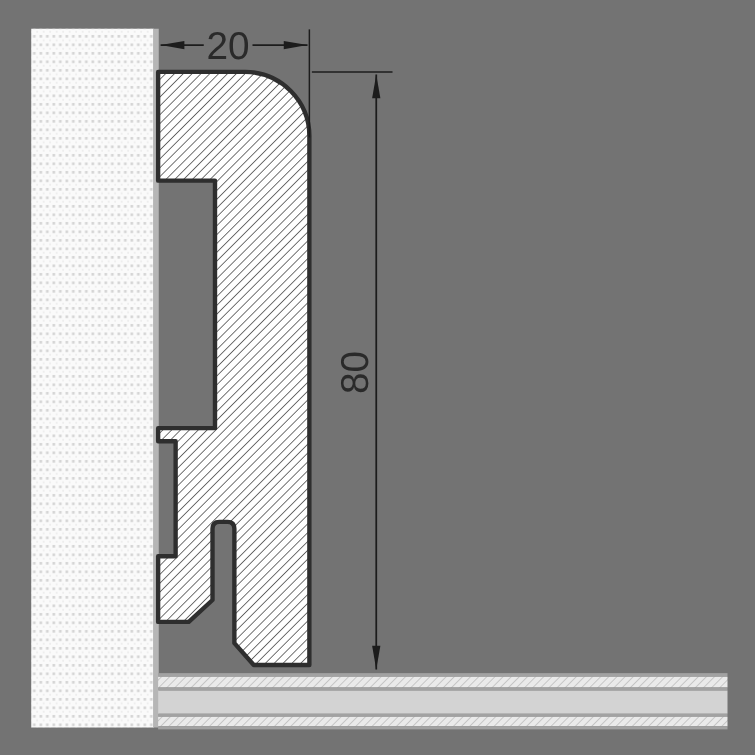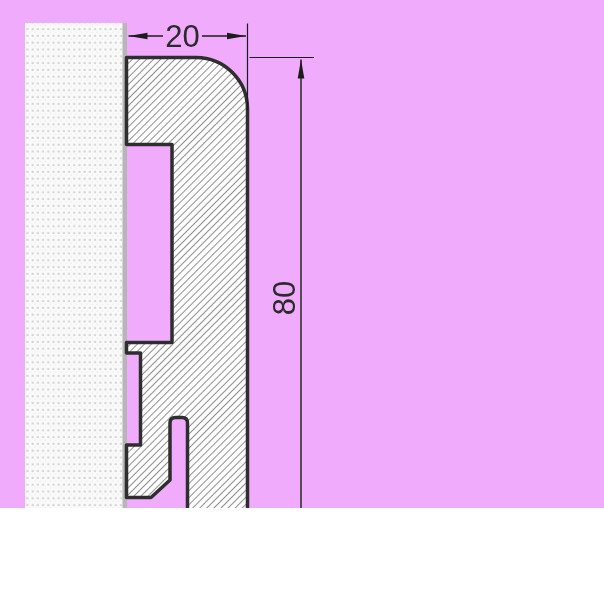--- a/index.html
+++ b/index.html
@@ -1,16 +1,16 @@
 <!DOCTYPE html>
 <html><head>
 <meta charset="utf-8">
 <style>
   html,body{margin:0;padding:0;background:#ffffff;}
-  .frame{width:604px;height:508px;position:relative;overflow:hidden;background:#f0abfc;}
+  .frame{width:604px;height:604px;position:relative;overflow:hidden;background:#737373;}
   svg{display:block;}
   text{font-family:"Liberation Sans", sans-serif;}
   .dimtext{font-size:31px;}
   .thin{stroke-width:1.2px;}
   .dimline{stroke-width:1.4px;fill:none;}
 </style>
 </head>
 <body>
 
 <div class="frame">

